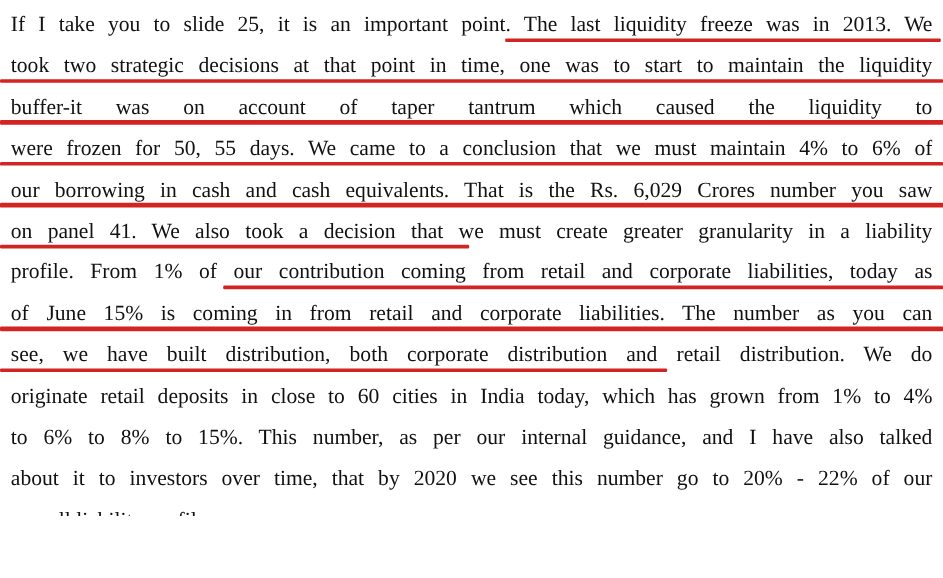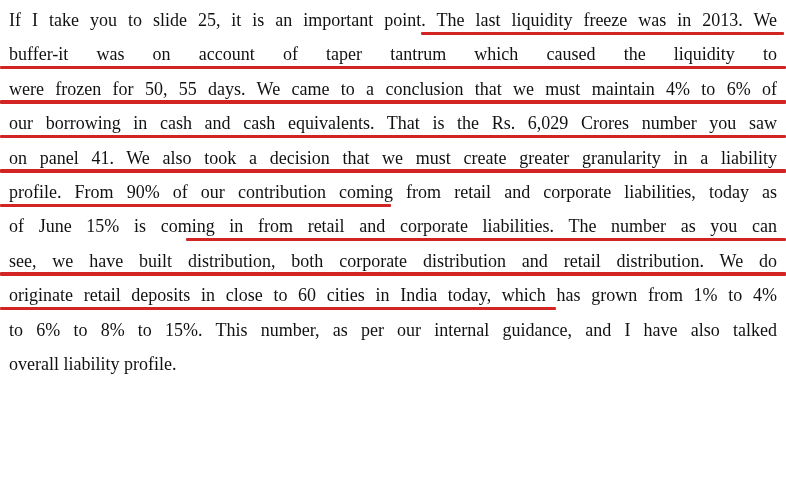--- a/index.html
+++ b/index.html
@@ -47,29 +47,31 @@
     height: 3.5px;
     border-radius: 1px;
   }
 </style>
 </head>
 <body>
 
 <div class="page">
   <div class="text-layer">
     <div class="line">If I take you to slide 25, it is an important point. The last liquidity freeze was in 2013. We</div>
+    <div class="line">took two strategic decisions at that point in time, one was to start to maintain the liquidity</div>
     <div class="line">buffer-it was on account of taper tantrum which caused the liquidity to</div>
     <div class="line">were frozen for 50, 55 days. We came to a conclusion that we must maintain 4% to 6% of</div>
     <div class="line">our borrowing in cash and cash equivalents. That is the Rs. 6,029 Crores number you saw</div>
     <div class="line">on panel 41. We also took a decision that we must create greater granularity in a liability</div>
-    <div class="line">profile. From 90% of our contribution coming from retail and corporate liabilities, today as</div>
+    <div class="line">profile. From 1% of our contribution coming from retail and corporate liabilities, today as</div>
     <div class="line">of June 15% is coming in from retail and corporate liabilities. The number as you can</div>
     <div class="line">see, we have built distribution, both corporate distribution and retail distribution. We do</div>
     <div class="line">originate retail deposits in close to 60 cities in India today, which has grown from 1% to 4%</div>
     <div class="line">to 6% to 8% to 15%. This number, as per our internal guidance, and I have also talked</div>
+    <div class="line">about it to investors over time, that by 2020 we see this number go to 20% - 22% of our</div>
     <div class="line last">overall liability profile.</div>
   </div>
   <div class="underline-layer">
       <div class="red-underline" style="left: 421px; width: 363px; top: 31.5px; background: rgb(211, 36, 36);"></div>
       <div class="red-underline" style="left: 0px; width: 786px; top: 65.9px; background: rgb(211, 36, 36);"></div>
       <div class="red-underline" style="left: 0px; width: 786px; top: 100.3px; background: rgb(211, 36, 36);"></div>
       <div class="red-underline" style="left: 0px; width: 786px; top: 134.7px; background: rgb(211, 36, 36);"></div>
       <div class="red-underline" style="left: 0px; width: 786px; top: 169.1px; background: rgb(211, 36, 36);"></div>
       <div class="red-underline" style="left: 0px; width: 391px; top: 203.5px; background: rgb(211, 36, 36);"></div>
       <div class="red-underline" style="left: 186px; width: 600px; top: 237.9px; background: rgb(211, 36, 36);"></div>

